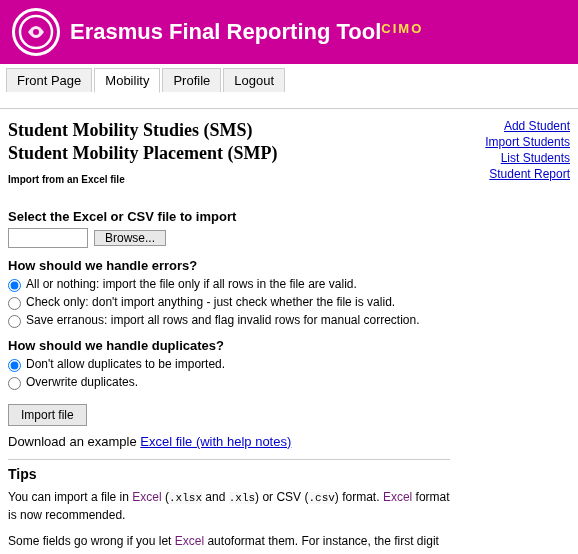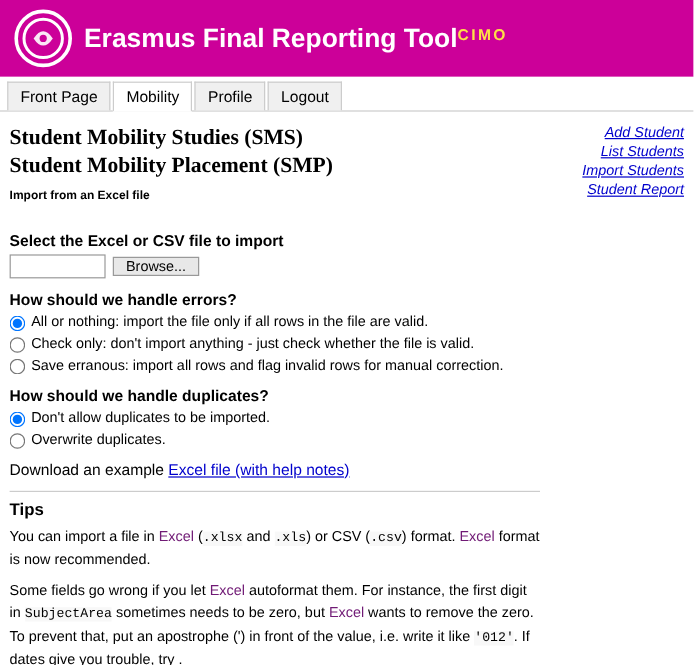--- a/index.html
+++ b/index.html
@@ -50,21 +50,21 @@
       font-size: 13px;
       font-weight: bold;
       margin-top: 2px;
       letter-spacing: 2px;
     }
 
     
     .nav {
       display: flex;
       border-bottom: 1px solid #ccc;
-      padding: 4px 6px 0 6px;
+      padding: 4px 6px 16px 6px;
       background: #fff;
     }
     .nav-item {
       padding: 4px 10px;
       font-size: 13px;
       cursor: pointer;
       border: 1px solid #ccc;
       border-bottom: none;
       background: #f0f0f0;
       margin-right: 2px;
@@ -93,21 +93,20 @@
       font-size: 12px;
       text-align: right;
     }
     .sidebar a {
       display: block;
       color: #00c;
       text-decoration: underline;
       cursor: pointer;
       margin-bottom: 2px;
       font-size: 12px;
-      font-style: italic;
     }
 
     
     h1.page-title {
       font-size: 18px;
       font-weight: bold;
       line-height: 1.3;
       margin-bottom: 8px;
       font-family: Liberation Serif, serif;
     }
@@ -265,37 +264,40 @@
       <div class="radio-row">
         <input type="radio" name="dups" checked="" style="">
         <span>Don't allow duplicates to be imported.</span>
       </div>
       <div class="radio-row">
         <input type="radio" name="dups" style="">
         <span>Overwrite duplicates.</span>
       </div>
     </div>
 
+    <div>
+      <button class="import-btn">Import file</button>
+    </div>
 
     <div class="download-link">
       <span>Download an example</span>
       <a href="#">Excel file (with help notes)</a>
     </div>
 
     <hr>
 
     <div class="tips-title">Tips</div>
     <p class="tips-text">
       You can import a file in <span class="excel">Excel</span> (<code>.xlsx</code> and <code>.xls</code>) or CSV (<code>.csv</code>) format. <span class="excel">Excel</span> format is now recommended.
     </p>
     <p class="tips-text">
       Some fields go wrong if you let <span class="excel">Excel</span> autoformat them. For instance, the first digit in <code>SubjectArea</code> sometimes needs to be zero, but <span class="excel">Excel</span> wants to remove the zero. To prevent that, put an apostrophe (') in front of the value, i.e. write it like <code>'012'</code>. If dates give you trouble, try .
     </p>
 
   </div>
 
   <div class="sidebar">
     <a href="#">Add Student</a>
+    <a href="#">Import Students</a>
     <a href="#">List Students</a>
-    <a href="#">Import Students</a>
     <a href="#">Student Report</a>
   </div>
 </div>
 
 </body></html>

